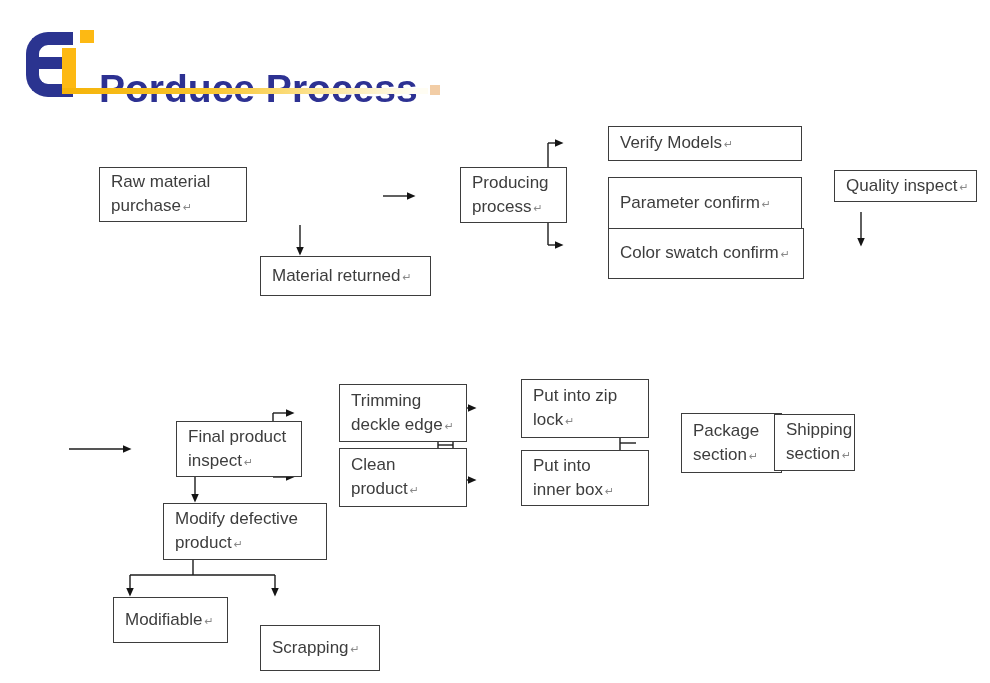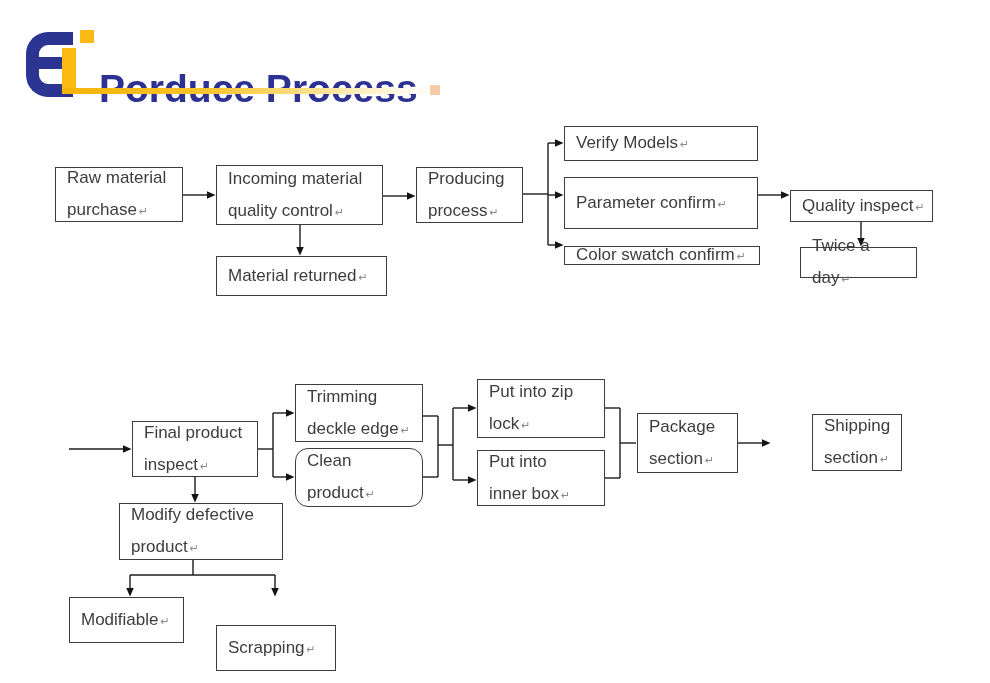--- a/index.html
+++ b/index.html
@@ -15,40 +15,40 @@
   .logo-dot{position:absolute;left:80px;top:30px;width:14px;height:13px;background:#fdb913;}
   .page-title{position:absolute;left:99px;top:41px;font-size:39px;line-height:44px;
     font-weight:700;color:#2d3192;letter-spacing:0px;white-space:nowrap;}
   .brand-underline{position:absolute;left:62px;top:88px;width:366px;height:6px;
     background:linear-gradient(90deg,#f5b308 0%,#f8c52e 40%,#fce59a 72%,#fffdf3 96%);}
   .brand-endsquare{position:absolute;left:430px;top:85px;width:10px;height:10px;background:#f2cda6;}
   
   .wires{position:absolute;left:0;top:0;width:990px;height:683px;}
   
   .box{position:absolute;box-sizing:border-box;border:1.4px solid #3d3d3d;background:#fff;
-    color:#3d3d3d;font-size:17px;line-height:32px;display:flex;align-items:center;
-    padding:2px 6px 2px 11px;}
+    color:#3d3d3d;font-size:17px;line-height:24px;display:flex;align-items:center;
+    padding:2px 6px 2px 11px;margin-left:44px;}
   .txt{white-space:pre-line;}
   .mark{font-size:11px;color:#8a8a8a;margin-left:2px;}
-  .b-raw{left:55px;top:167px;width:128px;height:55px;}
+  .b-raw{left:55px;top:167px;width:148px;height:55px;}
   .b-incoming{left:216px;top:165px;width:167px;height:60px;}
   .b-returned{left:216px;top:256px;width:171px;height:40px;}
   .b-producing{left:416px;top:167px;width:107px;height:56px;}
   .b-verify{left:564px;top:126px;width:194px;height:35px;}
   .b-parameter{left:564px;top:177px;width:194px;height:52px;}
-  .b-swatch{left:564px;top:246px;width:196px;height:19px;}
-  .b-quality{left:790px;top:190px;width:143px;height:32px;}
+  .b-swatch{left:564px;top:228px;width:196px;height:51px;}
+  .b-quality{left:790px;top:170px;width:143px;height:32px;}
   .b-twice{left:800px;top:247px;width:117px;height:31px;}
   .b-final{left:132px;top:421px;width:126px;height:56px;}
   .b-trimming{left:295px;top:384px;width:128px;height:58px;}
-  .b-clean{left:295px;top:448px;width:128px;height:59px;border-radius:13px;}
+  .b-clean{left:295px;top:448px;width:128px;height:59px;}
   .b-ziplock{left:477px;top:379px;width:128px;height:59px;}
   .b-innerbox{left:477px;top:450px;width:128px;height:56px;}
   .b-package{left:637px;top:413px;width:101px;height:60px;}
-  .b-shipping{left:812px;top:414px;width:90px;height:57px;}
+  .b-shipping{left:730px;top:414px;width:81px;height:57px;}
   .b-modify{left:119px;top:503px;width:164px;height:57px;}
   .b-modifiable{left:69px;top:597px;width:115px;height:46px;}
   .b-scrapping{left:216px;top:625px;width:120px;height:46px;}
 </style>
 </head>
 <body>
 
 <div class="stage">
 
   <div>
@@ -102,45 +102,38 @@
       <line x1="130" y1="575" x2="275" y2="575"></line>
       <line x1="130" y1="575" x2="130" y2="588" marker-end="url(#ah)"></line>
       <line x1="275" y1="575" x2="275" y2="588" marker-end="url(#ah)"></line>
     </g>
   </svg>
 
   <div class="box b-raw">
     <div class="txt"><span>Raw material
 purchase</span><span class="mark">↵</span></div>
   </div>
-  <div class="box b-incoming">
-    <div class="txt"><span>Incoming material
-quality control</span><span class="mark">↵</span></div>
-  </div>
   <div class="box b-returned">
     <div class="txt"><span>Material returned</span><span class="mark">↵</span></div>
   </div>
   <div class="box b-producing">
     <div class="txt"><span>Producing
 process</span><span class="mark">↵</span></div>
   </div>
   <div class="box b-verify">
     <div class="txt"><span>Verify Models</span><span class="mark">↵</span></div>
   </div>
   <div class="box b-parameter">
     <div class="txt"><span>Parameter confirm</span><span class="mark">↵</span></div>
   </div>
   <div class="box b-swatch">
     <div class="txt"><span>Color swatch confirm</span><span class="mark">↵</span></div>
   </div>
   <div class="box b-quality">
     <div class="txt"><span>Quality inspect</span><span class="mark">↵</span></div>
-  </div>
-  <div class="box b-twice">
-    <div class="txt"><span>Twice a day</span><span class="mark">↵</span></div>
   </div>
 
   <div class="box b-final">
     <div class="txt"><span>Final product
 inspect</span><span class="mark">↵</span></div>
   </div>
   <div class="box b-trimming">
     <div class="txt"><span>Trimming
 deckle edge</span><span class="mark">↵</span></div>
   </div>

